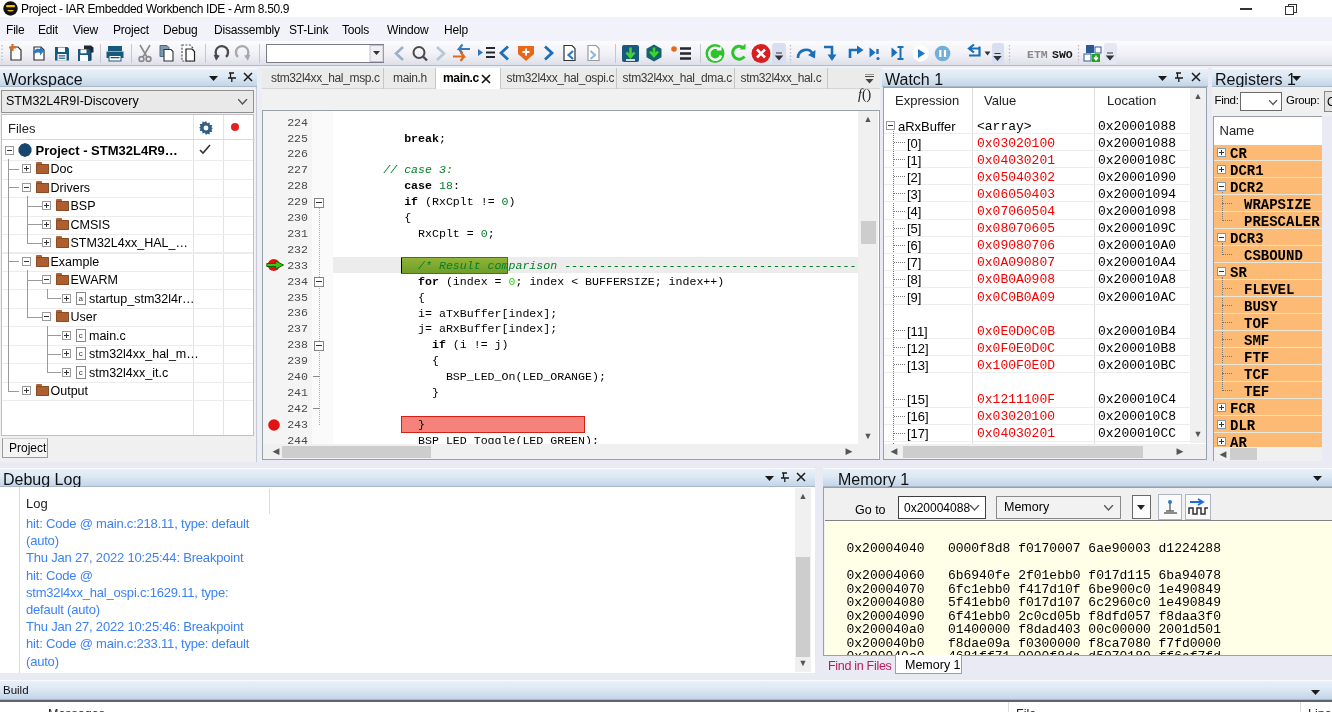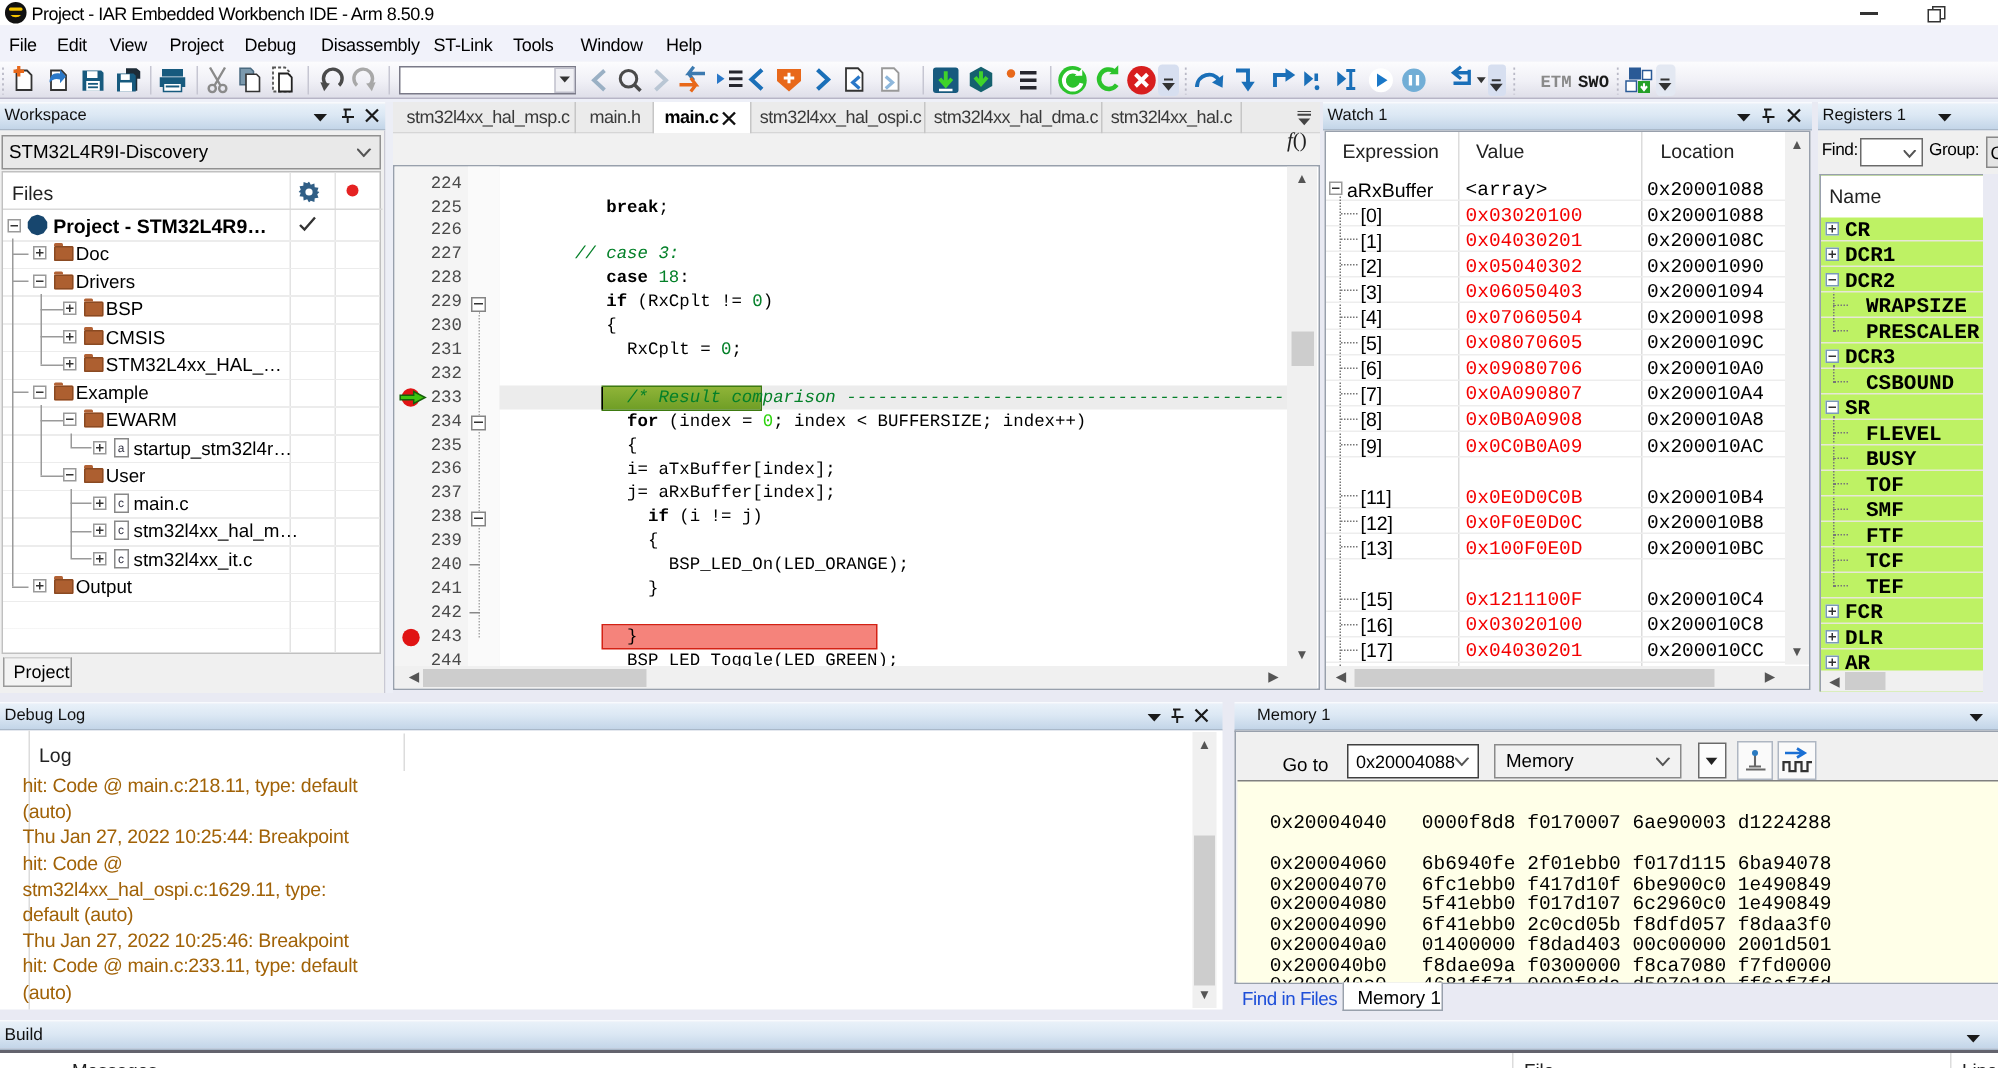--- a/index.html
+++ b/index.html
@@ -3,21 +3,21 @@
 <style>
 html,body{margin:0;padding:0}
 body{width:1332px;height:712px;position:relative;overflow:hidden;background:#e9eaf3;
   font-family:"Liberation Sans",sans-serif;-webkit-font-smoothing:antialiased}
 .abs{position:absolute}
 pre{margin:16px;font-family:"Liberation Mono",monospace}
 .mono{font-family:"Liberation Mono",monospace}
 
 .phdr{position:absolute;height:19px;background:linear-gradient(180deg,#e9f1f9 0%,#dce8f4 45%,#c3d5e8 100%);
   border-top:1px solid #f8fafd;border-bottom:1px solid #a9b8c9;box-sizing:border-box}
-.phdr .t{position:absolute;left:3px;top:2px;font-size:11px;color:#101010}
+.phdr .t{position:absolute;left:3px;top:2px;font-size:16px;color:#101010}
 .cap{position:absolute;top:4px;width:10px;height:10px}
 
 .sbtrack{position:absolute;background:#f0f0f0}
 .sbthumb{position:absolute;background:#cdcdcd}
 .sbarrow{position:absolute;color:#555;font-size:9px;line-height:9px;text-align:center;width:16px}
 
 .exp{position:absolute;width:9px;height:9px;background:#fff;border:1px solid #9a9a9a;box-sizing:border-box}
 .exp:before{content:"";position:absolute;left:1px;right:1px;top:3px;height:1px;background:#333}
 .exp.plus:after{content:"";position:absolute;top:1px;bottom:1px;left:3px;width:1px;background:#333}
 .folder{position:absolute;width:13px;height:10px;background:#ad5f30;border-radius:1px;box-shadow:inset 0 0 0 1px #8a4a22}
@@ -586,21 +586,21 @@
 <div class="abs" style="left:1212px;top:87px;width:120px;height:29px;background:#f0f0f0">
  <span class="abs" style="left:2.5px;top:7px;font-size:11.5px;letter-spacing:-0.3px;color:#000">Find:</span>
  <div class="abs" style="left:28px;top:5px;width:42px;height:19px;background:#fff;border:1px solid #6a6a6a;box-sizing:border-box">
   <svg class="abs" style="right:3px;top:7px" width="9" height="6">
         <path d="M0 0 L4 4.5 L8 0" stroke="#555" stroke-width="1.3" fill="none"></path>
       </svg>
     </div>
  <span class="abs" style="left:74px;top:7px;font-size:11.5px;letter-spacing:-0.3px;color:#000">Group:</span>
  <div class="abs" style="left:112px;top:4px;width:10px;height:21px;background:#e4e4e4;border:1px solid #888;box-sizing:border-box;font-size:12px;padding:3px 0 0 2px">O</div>
 </div>
-<div class="abs" style="left:1213px;top:116px;width:109px;height:345px;background:#bef264;border-left:1px solid #98a0ac;border-top:1px solid #98a0ac;box-sizing:border-box;overflow:hidden">
+<div class="abs" style="left:1213px;top:116px;width:109px;height:345px;background:#fdba74;border-left:1px solid #98a0ac;border-top:1px solid #98a0ac;box-sizing:border-box;overflow:hidden">
  <div class="abs" style="left:0;top:0;width:119px;height:28px;background:#fff"></div>
  <span class="abs" style="left:5.5px;top:6px;font-size:13px;color:#222">Name</span>
  <div id="rrows" class="abs" style="left:0;top:26.5px;width:119px;height:304px">
   <div class="dot-v" style="left:7.5px;top:48.0px;height:29.0px"></div>
   <div class="dot-v" style="left:7.5px;top:99.0px;height:12.0px"></div>
   <div class="dot-v" style="left:7.5px;top:133.0px;height:114.0px"></div>
   <div class="exp plus r" style="top:4.0px"></div>
       <div class="rrow" style="top:0.0px">
         <span class="abs" style="left:16px;top:2px">CR</span>
       </div>
@@ -691,21 +691,21 @@
   </svg>
 <svg class="cap" style="left:796px;top:472px" width="10" height="10">
     <g stroke="#1a1a1a" stroke-width="1.5">
       <path d="M1 1 L9 9 M9 1 L1 9"></path>
     </g>
   </svg>
 <div class="abs" style="left:0;top:487px;width:815px;height:186px;background:#fff">
  <div class="abs" style="left:19px;top:0;width:1px;height:186px;background:#dcdcdc"></div>
  <div class="abs" style="left:269px;top:2px;width:1px;height:25px;background:#dcdcdc"></div>
  <div class="abs" style="left:26px;top:9px;font-size:13px;color:#222">Log</div>
- <div class="abs" style="left:15px;top:28px;font-size:13px;letter-spacing:-0.2px;color:#a16207;line-height:17.2px;width:255px">
+ <div class="abs" style="left:26px;top:28px;font-size:13px;letter-spacing:-0.2px;color:#3b82f6;line-height:17.2px;width:255px">
 hit: Code @ main.c:218.11, type: default<br>(auto)<br>Thu Jan 27, 2022 10:25:44: Breakpoint<br>hit: Code @<br>stm32l4xx_hal_ospi.c:1629.11, type:<br>default (auto)<br>Thu Jan 27, 2022 10:25:46: Breakpoint<br>hit: Code @ main.c:233.11, type: default<br>(auto)
  </div>
  <div class="sbtrack" style="left:795px;top:1px;width:16px;height:184px"></div>
  <div class="sbarrow" style="left:795px;top:5px">▲</div>
  <div class="sbthumb" style="left:796px;top:70px;width:14px;height:100px"></div>
  <div class="sbarrow" style="left:795px;top:172px">▼</div>
 </div>
 
 <div class="phdr" style="left:823px;top:468px;width:509px">
     <span class="t" style="left:15px">Memory 1</span>
@@ -749,21 +749,21 @@
   <pre class="abs" style="left:5.5px;top:31.1px;font-size:13px">0x20004060   6b6940fe 2f01ebb0 f017d115 6ba94078</pre>
   <pre class="abs" style="left:5.5px;top:44.7px;font-size:13px">0x20004070   6fc1ebb0 f417d10f 6be900c0 1e490849</pre>
   <pre class="abs" style="left:5.5px;top:58.2px;font-size:13px">0x20004080   5f41ebb0 f017d107 6c2960c0 1e490849</pre>
   <pre class="abs" style="left:5.5px;top:71.8px;font-size:13px">0x20004090   6f41ebb0 2c0cd05b f8dfd057 f8daa3f0</pre>
   <pre class="abs" style="left:5.5px;top:85.3px;font-size:13px">0x200040a0   01400000 f8dad403 00c00000 2001d501</pre>
   <pre class="abs" style="left:5.5px;top:98.9px;font-size:13px">0x200040b0   f8dae09a f0300000 f8ca7080 f7fd0000</pre>
   <pre class="abs" style="left:5.5px;top:112.4px;font-size:13px">0x200040c0   4681ff71 0000f8da d5070180 ff6af7fd</pre>
   <pre class="abs" style="left:5.5px;top:126.0px;font-size:13px">0x200040d0   0009ebb0 d3f52803 e0852003 1000f8d8</pre>
 </div>
 </div>
-<div class="abs" style="left:828px;top:659px;font-size:12.5px;letter-spacing:-0.3px;color:#1d4ed8">Find in Files</div>
+<div class="abs" style="left:828px;top:659px;font-size:12.5px;letter-spacing:-0.3px;color:#be185d">Find in Files</div>
 <div class="abs" style="left:895px;top:655px;width:67px;height:19px;background:#fff;border:1px solid #98a0ac;border-top:none;box-sizing:border-box">
  <span class="abs" style="left:9px;top:3px;font-size:12.5px;color:#000">Memory 1</span>
 </div>
 
 <div class="phdr" style="left:0;top:680px;width:1332px;height:20px">
     <span class="t" style="font-size:11.5px;top:3px">Build</span>
   </div>
 <svg class="cap" style="left:1311px;top:687px" width="10" height="10">
     <path d="M0 3 h9 l-4.5 5 z" fill="#1a1a1a"></path>
   </svg>

